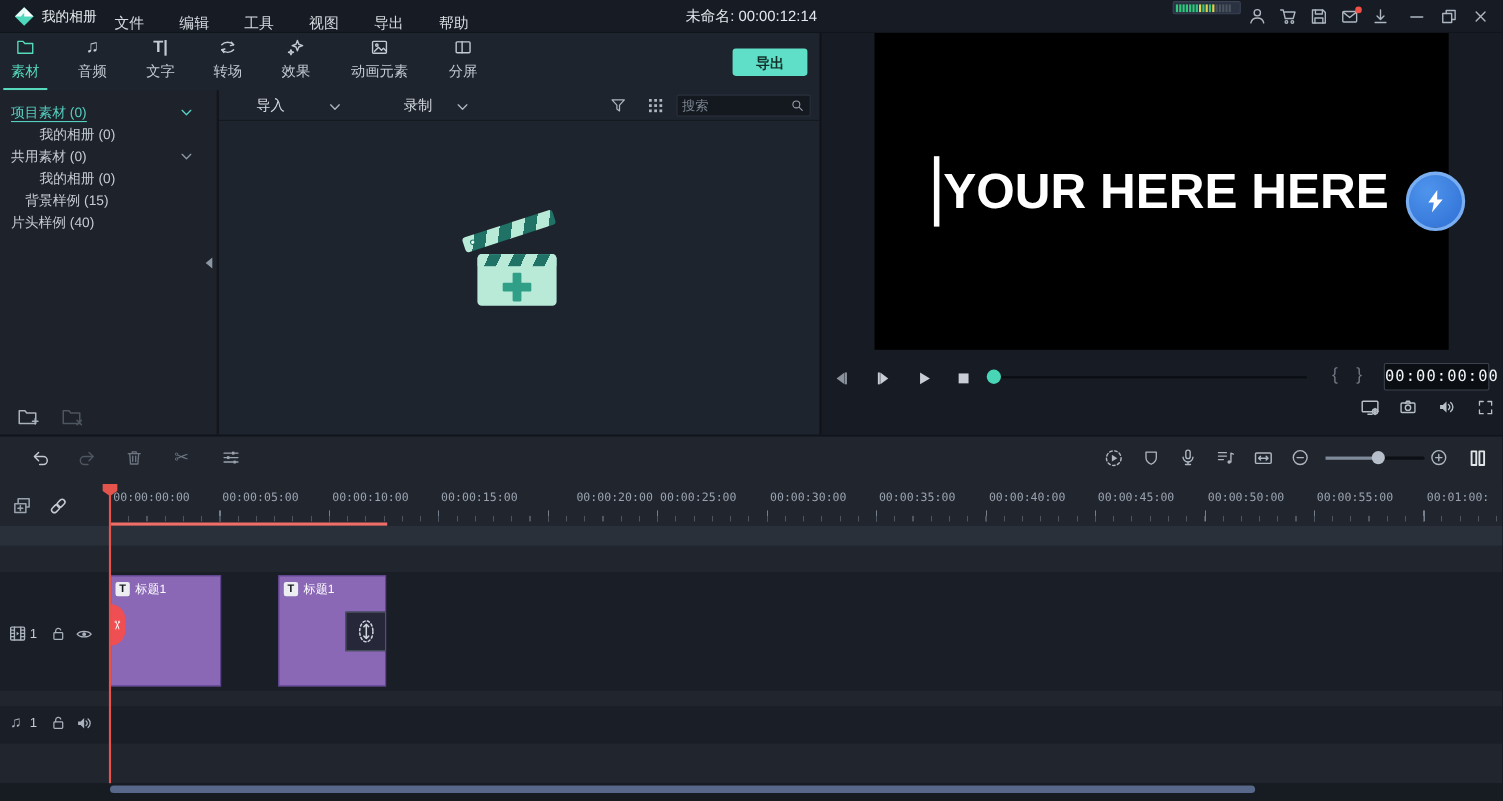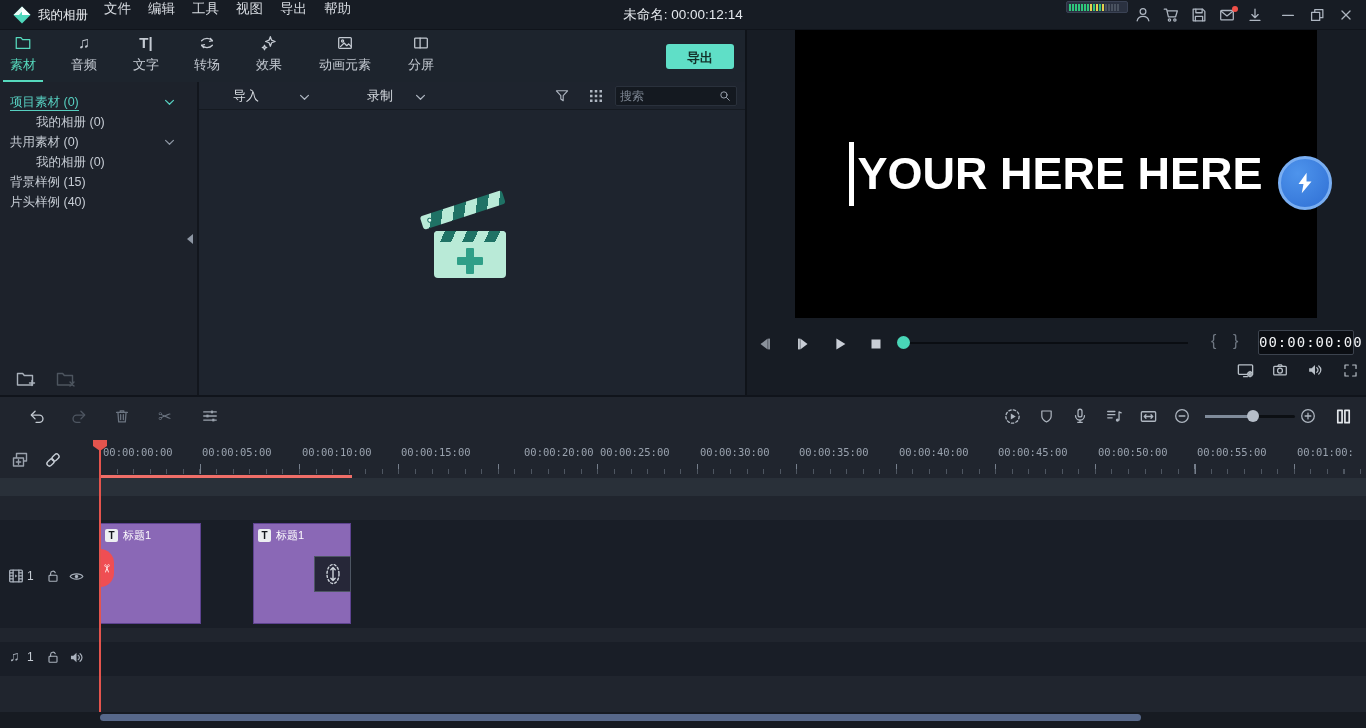--- a/index.html
+++ b/index.html
@@ -4,21 +4,21 @@
 <style>
   html,body{margin:0;padding:0;background:#0d1117;}
   *{box-sizing:border-box;font-family:"Liberation Sans","DejaVu Sans",sans-serif;}
   #app{position:relative;width:1366px;height:728px;background:#20252e;overflow:hidden;color:#d4d9e0;font-size:13px;-webkit-font-smoothing:antialiased;}
   .abs{position:absolute;}
   .ic{display:block;stroke:currentColor;fill:none;stroke-width:1.4;stroke-linecap:round;stroke-linejoin:round;}
   .ic .f{fill:currentColor;stroke:none;}
   .ibtn{display:flex;align-items:center;justify-content:center;}
   
   .titlebar{left:0;top:0;width:1366px;height:30px;background:#171c24;border-bottom:1px solid #10141b;}
-  .menus{left:104px;top:0;height:30px;display:flex;align-items:flex-start;gap:17px;font-size:13.5px;color:#d7dbe1;}
+  .menus{left:104px;top:0;height:30px;display:flex;align-items:flex-end;gap:32px;font-size:13.5px;color:#d7dbe1;}
   .menus span{cursor:default;}
   .proj-title{left:0;right:0;top:0;height:30px;line-height:30px;text-align:center;color:#e4e8ed;font-size:13.5px;pointer-events:none;}
   .meter{left:1066px;top:1px;width:62px;height:12px;background:#2a3140;border:1px solid #3a4254;border-radius:2px;display:flex;align-items:center;gap:1px;padding:0 2px;}
   .meter i{width:2px;height:7px;display:block;}
   .winic{top:6px;width:18px;height:18px;color:#aeb6c1;}
   
   .tabbar{left:0;top:30px;width:745px;height:52px;background:#1d242d;}
   .tab{top:4px;height:48px;display:flex;flex-direction:column;align-items:center;justify-content:flex-start;gap:4px;color:#c4cad2;cursor:pointer;}
   .tab .tlabel{font-size:13px;}
   .tab.active{color:#56d9bd;}
@@ -237,21 +237,21 @@
         </svg>
     </div>
     <div class="abs tree-item" style="top:30px;padding-left:36px"><span class="lbl">我的相册 (0)</span></div>
     <div class="abs tree-item" style="top:50px;padding-left:10px">
       <span class="lbl">共用素材 (0)</span>
       <svg class="ic tree-chev" style="color:#8d96a3" width="11" height="7" viewBox="0 0 12 8">
           <path d="M1.5 1.5L6 6l4.5-4.5"></path>
         </svg>
     </div>
     <div class="abs tree-item" style="top:70px;padding-left:36px"><span class="lbl">我的相册 (0)</span></div>
-    <div class="abs tree-item" style="top:90px;padding-left:10px"><span class="lbl">背景样例 (15)</span></div>
+    <div class="abs tree-item" style="top:90px;padding-left:23px"><span class="lbl">背景样例 (15)</span></div>
     <div class="abs tree-item" style="top:110px;padding-left:10px"><span class="lbl">片头样例 (40)</span></div>
     <div class="abs sb-folders ibtn" style="left:14px;width:24px;height:22px;color:#a9b1bb">
       <svg class="ic" width="22" height="20" viewBox="0 0 22 20">
           <path d="M2.5 4.5h5.2l1.6 2h8.2v9.5H2.5z"></path>
           <path d="M14.5 14h5M17 11.5v5"></path>
         </svg>
     </div>
     <div class="abs sb-folders ibtn" style="left:54px;width:24px;height:22px;color:#4d555f">
       <svg class="ic" width="22" height="20" viewBox="0 0 22 20">
           <path d="M2.5 4.5h5.2l1.6 2h8.2v9.5H2.5z"></path>

